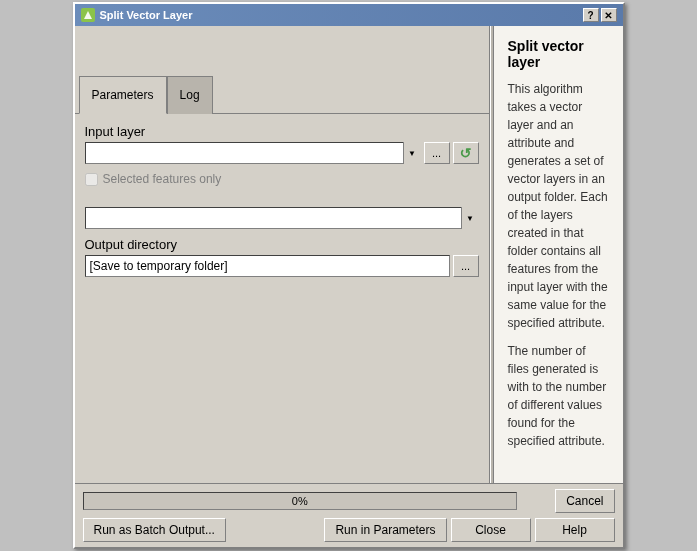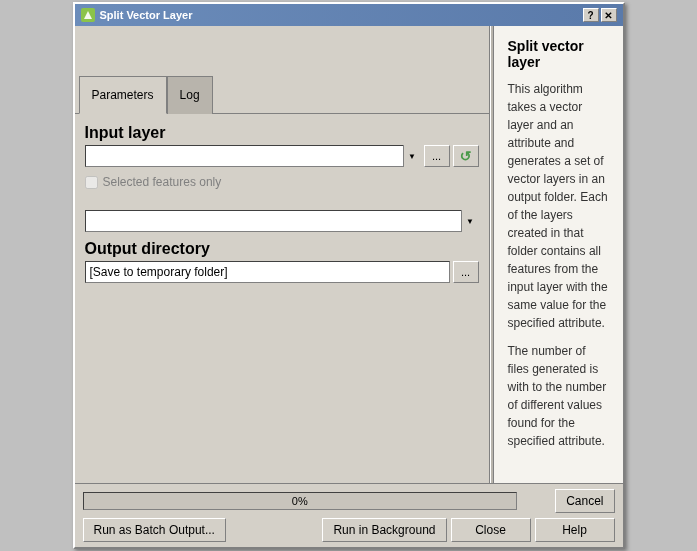--- a/index.html
+++ b/index.html
@@ -110,24 +110,23 @@
       background: #b8b4ac;
       top: 1px;
     }
     .params-area {
       flex: 1;
       padding: 10px;
       background: #d4d0c8;
       overflow-y: auto;
     }
     .field-label {
-      font-size: 16px;
+      font-size: 13px;
       margin-bottom: 3px;
       color: #000;
-      font-weight: bold;
     }
     .field-row {
       display: flex;
       align-items: center;
       gap: 3px;
       margin-bottom: 8px;
     }
     .combo-box {
       flex: 1;
       height: 22px;
@@ -405,19 +404,19 @@
     <div style="display:flex; gap:4px; align-items:center; margin-bottom:5px;">
       <div class="progress-bar" style="flex:1;">
         <div class="progress-fill"></div>
         <span class="progress-label">0%</span>
       </div>
       <button class="cancel-btn-top">Cancel</button>
     </div>
     <div class="buttons-row">
       <button class="action-btn">Run as Batch Output...</button>
       <div class="right-buttons">
-        <button class="action-btn">Run in Background</button>
+        <button class="action-btn">Run in Parameters</button>
         <button class="action-btn">Close</button>
         <button class="action-btn">Help</button>
       </div>
     </div>
   </div>
 </div>
 
 </body></html>

